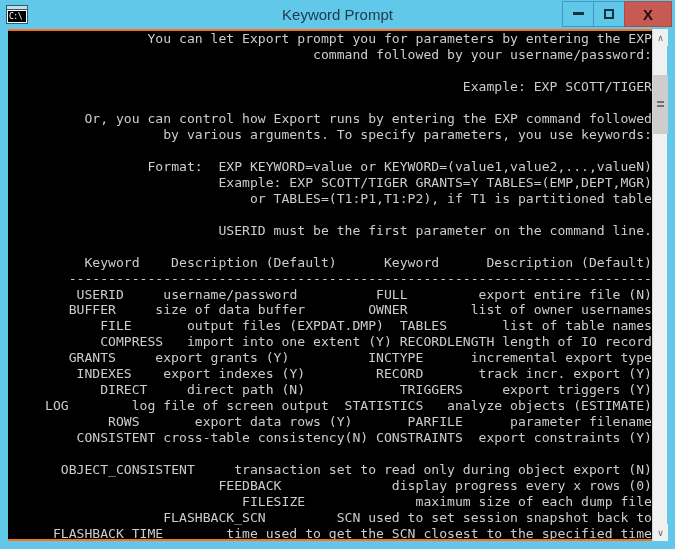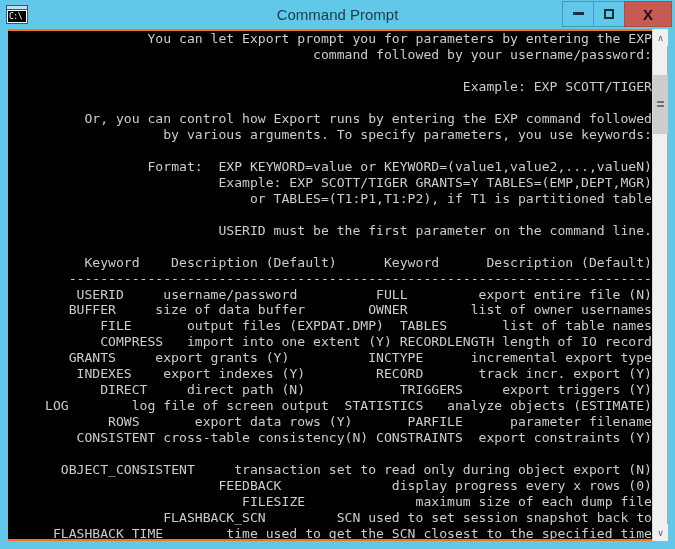--- a/index.html
+++ b/index.html
@@ -236,21 +236,21 @@
 
 <div class="window">
 
   <div class="titlebar">
 
     <div class="title-icon">
       <span class="bar"></span>
       <span class="scr">C:\</span>
     </div>
 
-    <div class="title-text">Command Prompt</div>
+    <div class="title-text">Keyword Prompt</div>
 
     <div class="winbtns">
       <div class="winbtn">
         <span class="min-glyph"></span>
       </div>
       <div class="winbtn">
         <span class="max-glyph"></span>
       </div>
       <div class="winbtn close">X</div>
     </div>

